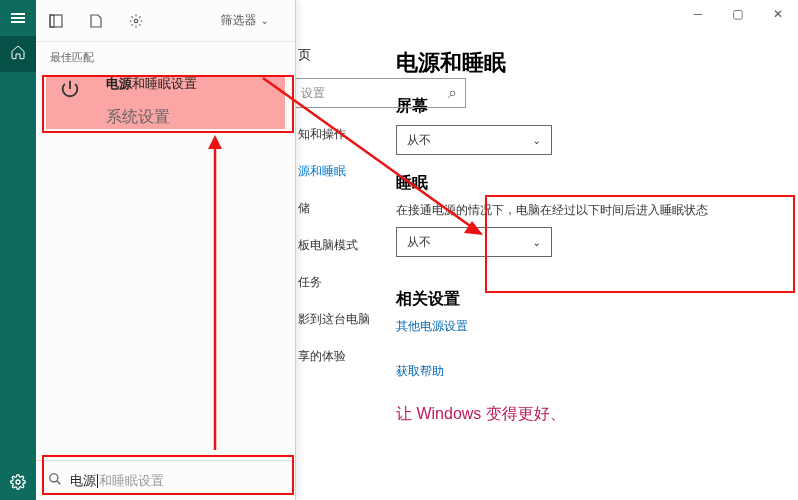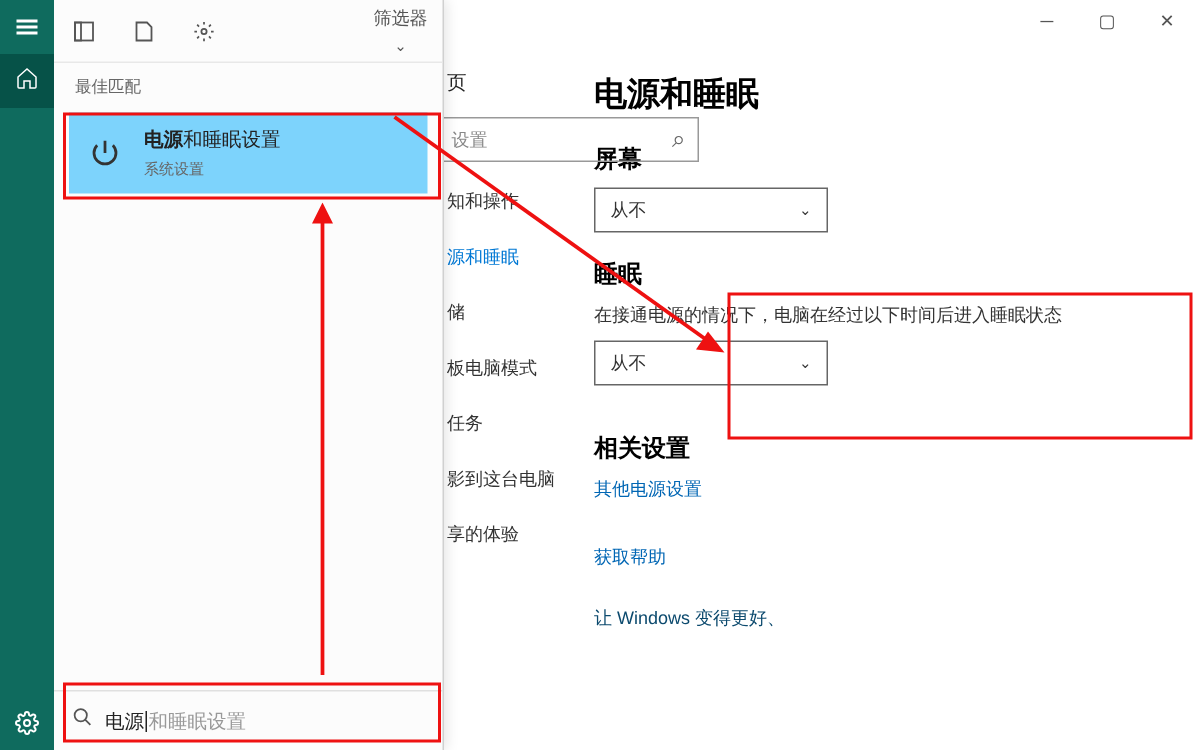--- a/index.html
+++ b/index.html
@@ -8,30 +8,30 @@
 .taskbar { position: absolute; left: 0; top: 0; width: 36px; height: 500px; background: #0f6b5e; display: flex; flex-direction: column; align-items: center; }
 .taskbar-top { display: flex; flex-direction: column; }
 .taskbar-item { width: 36px; height: 36px; display: flex; align-items: center; justify-content: center; color: #fff; }
 .taskbar-item.active { background: #065248; }
 .taskbar-bottom { margin-top: auto; }
 
 .start-panel { position: absolute; left: 36px; top: 0; width: 260px; height: 500px; background: #fcfcfc; border-right: 1px solid #d0d0d0; display: flex; flex-direction: column; box-shadow: 2px 0 8px rgba(0,0,0,.1); }
 .sp-header { height: 42px; display: flex; align-items: center; border-bottom: 1px solid #e8e8e8; }
 .sp-header-left { display: flex; }
 .sp-icon-btn { width: 40px; height: 42px; display: flex; align-items: center; justify-content: center; color: #555; }
-.sp-header-right { margin-left: auto; margin-right: 10px; display: flex; align-items: center; gap: 4px; color: #555; font-size: 12px; flex-direction: column; }
+.sp-header-right { margin-left: auto; margin-right: 26px; display: flex; align-items: center; gap: 4px; color: #555; font-size: 12px; }
 .chev { font-size: 10px; }
 
 .sp-section-label { padding: 8px 14px 6px; font-size: 11px; color: #666; font-family: Liberation Mono, monospace; }
-.sp-result { margin: 4px 10px; height: 54px; background: #7dd3fc; display: flex; align-items: center; padding: 0 10px; gap: 12px; }
+.sp-result { margin: 4px 10px; height: 54px; background: #fca5a5; display: flex; align-items: flex-start; padding: 0 10px; gap: 22px; }
 .sp-result-icon { width: 28px; height: 28px; display: flex; align-items: center; justify-content: center; color: #333; }
 .sp-result-text { display: flex; flex-direction: column; }
 .sp-result-title { font-size: 13px; color: #222; }
 .sp-result-title b { font-weight: 600; }
-.sp-result-sub { font-size: 10px; color: #666; margin-top: 4px; }
+.sp-result-sub { font-size: 16px; color: #666; margin-top: 14px; }
 
 .sp-search { margin-top: auto; height: 40px; border-top: 1px solid #e0e0e0; display: flex; align-items: center; padding: 0 12px; gap: 8px; }
 .sp-search-text { font-size: 13px; color: #222; display: flex; align-items: center; }
 .sp-search-text .ph { color: #999; }
 .caret { display:inline-block; width:1px; height:14px; background:#222; margin:0 1px; animation: blink 1s infinite; }
 @keyframes blink { 50% { opacity:0; } }
 
 .settings-window { position: absolute; left: 240px; top: 0; right: 0; height: 500px; background: #fff; }
 .sw-titlebar { height: 28px; display: flex; align-items: center; padding-left: 30px; font-size: 11px; color: #666; }
 .sw-controls { margin-left: auto; display: flex; }
@@ -48,21 +48,21 @@
 
 .sw-content { flex: 1; padding: 20px 20px 20px 56px; overflow: hidden; }
 .h1 { font-size: 22px; font-weight: 700; margin-bottom: 18px; }
 .h2 { font-size: 16px; font-weight: 700; margin: 18px 0 8px; }
 .desc { font-size: 12px; color: #333; margin-bottom: 8px; }
 .dropdown { width: 156px; height: 30px; border: 1px solid #666; display: flex; align-items: center; padding: 0 10px; font-size: 12px; color: #333; position: relative; }
 .dropdown .dd-chev { position: absolute; right: 10px; font-size: 10px; }
 .link { font-size: 12px; color: #0066b4; margin-top: 6px; font-family: Liberation Mono, monospace; }
 .sec-related { margin-top: 32px; }
 .sec-question { margin-top: 28px; }
-.bottom-promo { margin-top: 24px; font-size: 12px; color: #0c4a6e; }
+.bottom-promo { margin-top: 24px; font-size: 16px; color: #be185d; }
 
 .anno { position: absolute; border: 2px solid #e11; pointer-events: none; }
 svg.arrow { position: absolute; pointer-events: none; }
 .arrow line { stroke: #e11; stroke-width: 2.5; }
 .arrow polygon { fill: #e11; }
 
 .hamburger { display:inline-block; width:14px; }
 .hamburger span { display:block; height:2px; background:#fff; margin:2px 0; }
 .home-ic svg { width:16px; height:16px; stroke:#fff; fill:none; stroke-width:1.5; }
 </style>

